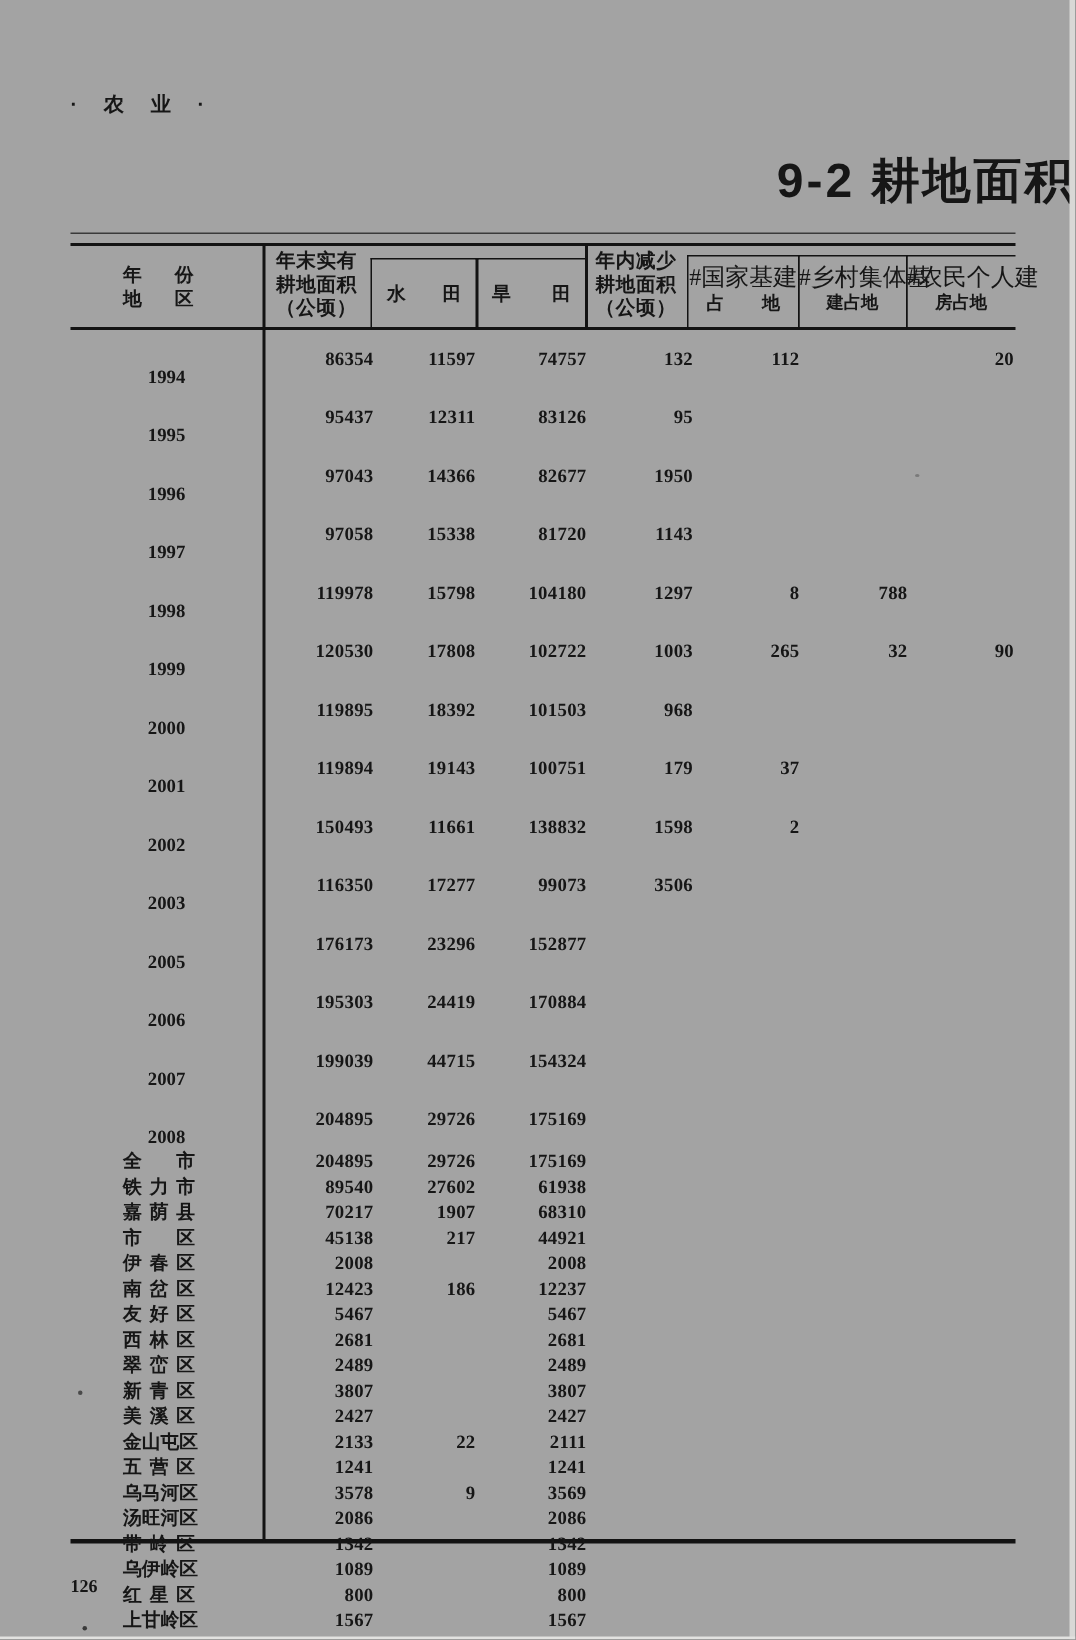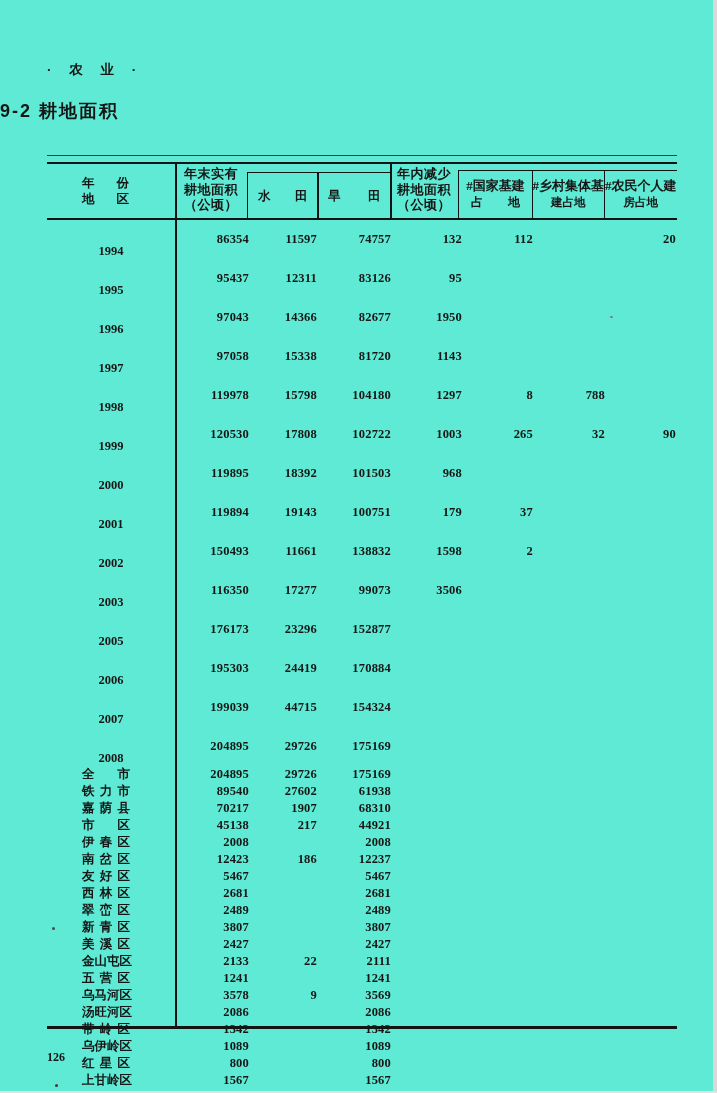--- a/index.html
+++ b/index.html
@@ -1,38 +1,38 @@
 <!DOCTYPE html>
 <html><head>
 <meta charset="utf-8">
 <style>
   * { margin:0; padding:0; box-sizing:border-box; }
   html,body { background:#888; }
   .page {
     position:relative; width:717px; height:1093px;
-    background:#5eead4; overflow:hidden;
+    background:#a3a3a3; overflow:hidden;
     font-family:"Liberation Serif","DejaVu Serif",serif;
     color:#161616;
   }
   
   .edge-right { position:absolute; right:0; top:0; width:4px; height:100%; background:#d8d8d6; }
   .edge-bottom { position:absolute; left:0; bottom:0; width:100%; height:2px; background:#e2e2e0; }
   .speck { position:absolute; background:#4a4a4a; border-radius:50%; }
   .speck.s1 { left:52px; top:927px; width:3px; height:3px; }
   .speck.s2 { left:610px; top:316px; width:3px; height:2px; background:#7a7a7a; }
   .speck.s3 { left:55px; top:1084px; width:3px; height:3px; background:#3a3a3a; }
 
   .section-label {
     position:absolute; left:47px; top:61px;
     font-size:13.5px; font-weight:700; letter-spacing:7px;
     font-family:"Liberation Sans","DejaVu Sans",sans-serif;
   }
   .title {
     position:absolute; left:0; top:99px; width:100%;
-    text-align:left; font-size:18px; font-weight:700; letter-spacing:2px;
+    text-align:right; font-size:32px; font-weight:700; letter-spacing:2px;
     font-family:"Liberation Sans","DejaVu Sans",sans-serif;
   }
   .page-number {
     position:absolute; left:47px; top:1050px;
     font-size:12px; font-weight:700;
   }
 
   
   .table { position:absolute; left:47px; top:155px; width:630px; height:875px; }
   .rule { position:absolute; left:0; width:630px; background:#131313; }
@@ -51,21 +51,21 @@
   .box-village{ left:484.5px; top:15px; width:73.5px; height:49px; padding-top:8px; }
   .box-farmer { left:556.5px; top:15px; width:73.5px; height:49px; padding-top:8px; border-right:none; }
 
   .hdr-col1 { position:absolute; left:35px; top:20px; width:47px; font-size:12.5px; font-weight:700; line-height:16px; }
   .hdr-text3 { position:absolute; font-size:13px; font-weight:700; line-height:15.5px; letter-spacing:0.5px; }
   .hdr-col2 { left:137px; top:11px; }
   .hdr-col5 { left:350px; top:11px; }
 
   [data-justify] { display:flex; justify-content:space-between; }
   .jfull { flex:1; padding:0 10px; font-size:12.5px; font-weight:700; }
-  .bl1 { text-align:center; font-size:13px; font-weight:700; line-height:14px; white-space:nowrap; }
+  .bl1 { text-align:center; font-size:16px; font-weight:400; line-height:14px; white-space:nowrap; }
   .bl2 { text-align:center; font-size:11.5px; font-weight:700; line-height:15px; margin-top:2px; }
   .bl2j { padding:0 12px; font-size:12px; font-weight:700; line-height:15px; margin-top:2px; }
 
   
   .tbody { position:absolute; left:0; top:65px; width:630px; height:806px; display:flex; flex-direction:column; }
   .trow { flex:1; display:flex; align-items:center; }
   .cell { height:100%; display:flex; align-items:center; }
   .cell.num { justify-content:flex-end; font-size:12.5px; font-weight:700; letter-spacing:0.2px; }
   .cell.label { width:128px; }
   .c0 { width:74px; } .c1 { width:68px; } .c2 { width:74px; }

